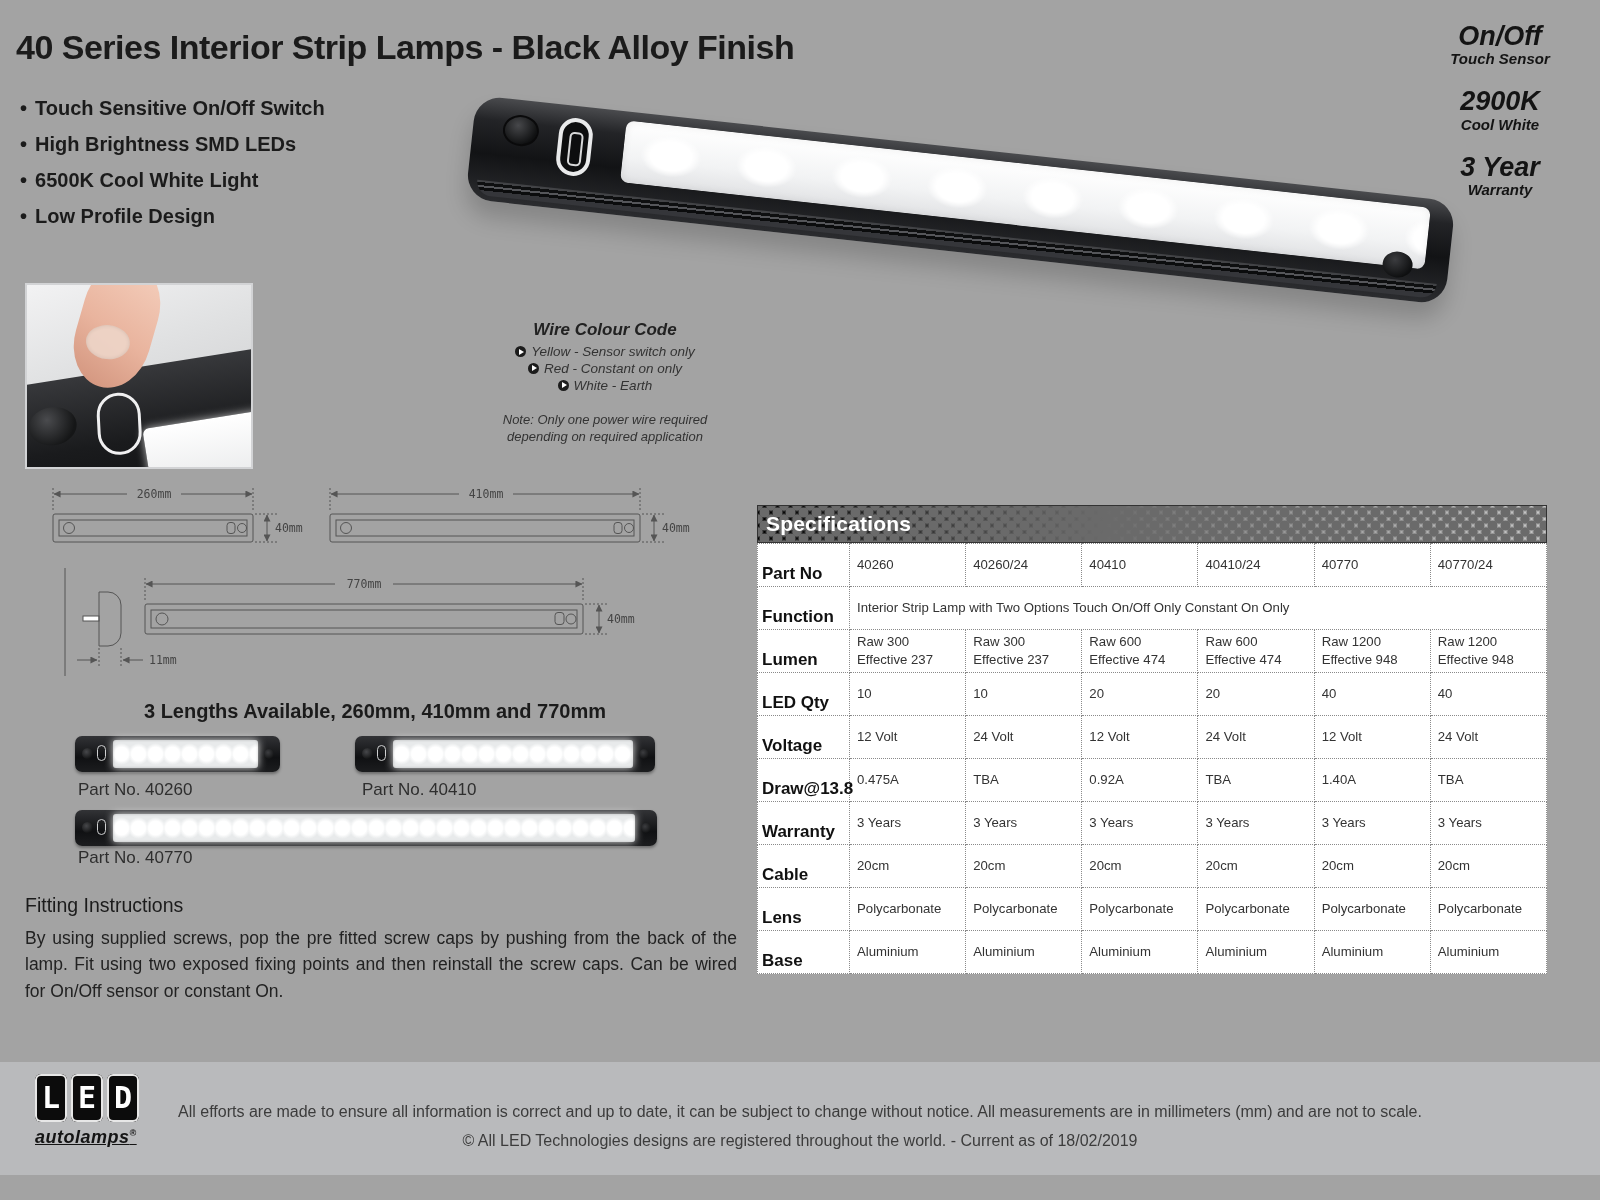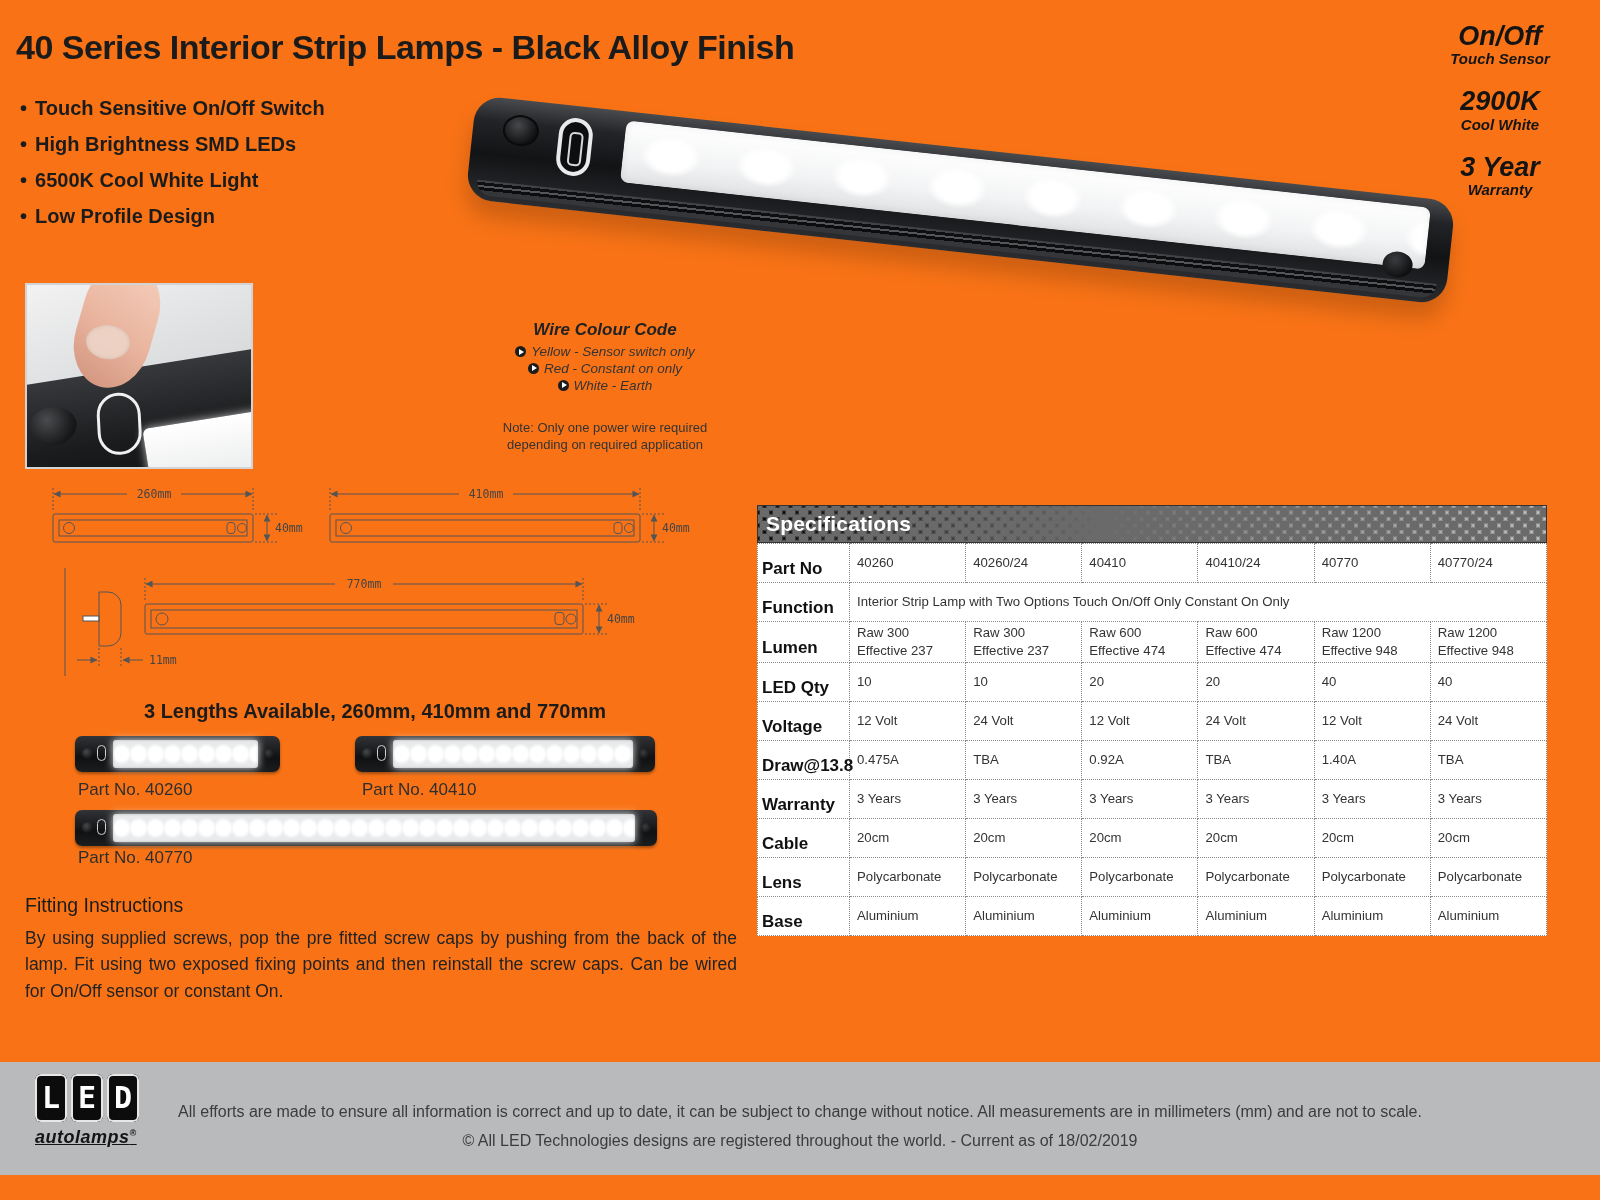--- a/index.html
+++ b/index.html
@@ -1,17 +1,17 @@
 <!DOCTYPE html>
 <html><head>
 <meta charset="utf-8">
 <style>
   * { margin:0; padding:0; box-sizing:border-box; }
   html,body { width:1600px; height:1200px; background:#fff; font-family:"Liberation Sans", sans-serif; }
-  #page { position:relative; width:1600px; height:1200px; overflow:hidden; background:#f97316; color:#1a1a1a; }
+  #page { position:relative; width:1600px; height:1200px; overflow:hidden; background:#a3a3a3; color:#1a1a1a; }
 
   
   .title { position:absolute; left:16px; top:28px; font-size:34px; font-weight:800; letter-spacing:-0.5px; color:#1b1b1b; }
   .features { position:absolute; left:20px; top:98px; }
   .feature { font-size:20px; font-weight:bold; color:#1b1b1b; margin-bottom:16px; line-height:1; }
   .feature .dot { margin-right:8px; }
   .badges { position:absolute; right:20px; top:22px; width:160px; text-align:center; }
   .badge { margin-bottom:20px; }
   .badge .b1 { font-size:27px; font-weight:bold; font-style:italic; line-height:1.05; color:#141414; }
   .badge .b2 { font-size:15px; font-weight:bold; font-style:italic; color:#141414; }
@@ -50,21 +50,21 @@
     background:linear-gradient(200deg,#f5d0be 0%,#e9b49e 55%,#d1937c 100%); }
   .tp-nail { position:absolute; left:12px; top:66px; width:44px; height:34px; border-radius:50%;
     background:#eed6c9; opacity:.9; transform:rotate(-10deg); box-shadow:inset 0 0 4px rgba(0,0,0,.12); }
 
   
   .wirecode { position:absolute; left:430px; top:320px; width:350px; text-align:center; color:#222; }
   .wc-title { font-size:17px; font-weight:bold; font-style:italic; margin-bottom:4px; }
   .wc-item { font-size:13.5px; font-style:italic; line-height:1.25; color:#333; }
   .wc-icon { display:inline-block; width:11px; height:11px; border-radius:50%; background:#1c1c1c; position:relative; vertical-align:-1px; margin-right:5px; }
   .wc-icon::after { content:""; position:absolute; left:4px; top:2.5px; border-left:5px solid #fff; border-top:3px solid transparent; border-bottom:3px solid transparent; }
-  .wc-note { margin-top:24px; font-size:13px; color:#333; line-height:1.35; }
+  .wc-note { margin-top:16px; font-size:13px; font-style:italic; color:#333; line-height:1.35; }
 
   
   .drawings { position:absolute; left:35px; top:476px; }
   .drawings svg text { font-family:"DejaVu Sans Mono", monospace; font-size:11.5px; fill:#444; }
   .drawings svg { overflow:visible; }
 
   
   .lengths-title { position:absolute; left:75px; top:700px; width:600px; text-align:center; font-size:20px; font-weight:bold; color:#1b1b1b; }
   .lamp-photo { position:absolute; height:36px; background:linear-gradient(180deg,#323336,#101113 60%,#1c1d1f);
     border-radius:7px; box-shadow:0 2px 3px rgba(0,0,0,.35); }
@@ -90,21 +90,21 @@
   .specs-header { height:38px; position:relative; border:1px solid #333;
     background-image:
       radial-gradient(circle, #6a6a6a 4.6px, rgba(0,0,0,0) 5.4px),
       radial-gradient(circle, #6a6a6a 4.6px, rgba(0,0,0,0) 5.4px),
       linear-gradient(to right, #000000 0%, #2e2e2e 18%, #8f8f8f 60%, #c7c7c7 100%);
     background-size:13px 13px, 13px 13px, 100% 100%;
     background-position:0 0, 6.5px 6.5px, 0 0; }
   .specs-header span { position:absolute; left:8px; top:6px; font-size:21px; font-weight:bold; color:#fff; letter-spacing:0.2px; }
   table.spec { border-collapse:collapse; width:790px; table-layout:fixed; background:#fff; }
   table.spec th, table.spec td { border:1px dotted #8a8a8a; vertical-align:middle; }
-  th.spec-label { width:92px; text-align:left; font-size:17px; font-weight:bold; color:#111; padding:14px 2px 2px 4px; height:39px;margin-left:28px; }
+  th.spec-label { width:92px; text-align:left; font-size:17px; font-weight:bold; color:#111; padding:20px 2px 2px 4px; height:39px;margin-left:28px; }
   td.spec-cell { font-size:13.2px; color:#333; padding:2px 4px 2px 7px; white-space:pre-line; line-height:1.35; }
 
   
   .footer { position:absolute; left:0; top:1062px; width:1600px; height:113px; background:#b9babc; }
   .logo { position:absolute; left:35px; top:12px; width:120px; }
   .logo-tiles { display:flex; gap:4px; }
   .logo-tile { width:32px; height:48px; background:#0c0c0c; border-radius:6px; display:flex; align-items:center; justify-content:center;
     box-shadow:inset 0 0 0 2px rgba(255,255,255,.9), inset 0 0 0 4px #0c0c0c; }
   .logo-tile span { color:#fff; font-family:"DejaVu Sans Mono", monospace; font-weight:bold; font-size:30px; line-height:1; }
   .logo-name { margin-top:5px; font-size:18px; font-weight:bold; font-style:italic; color:#141414; letter-spacing:0.5px;text-decoration:underline; }

